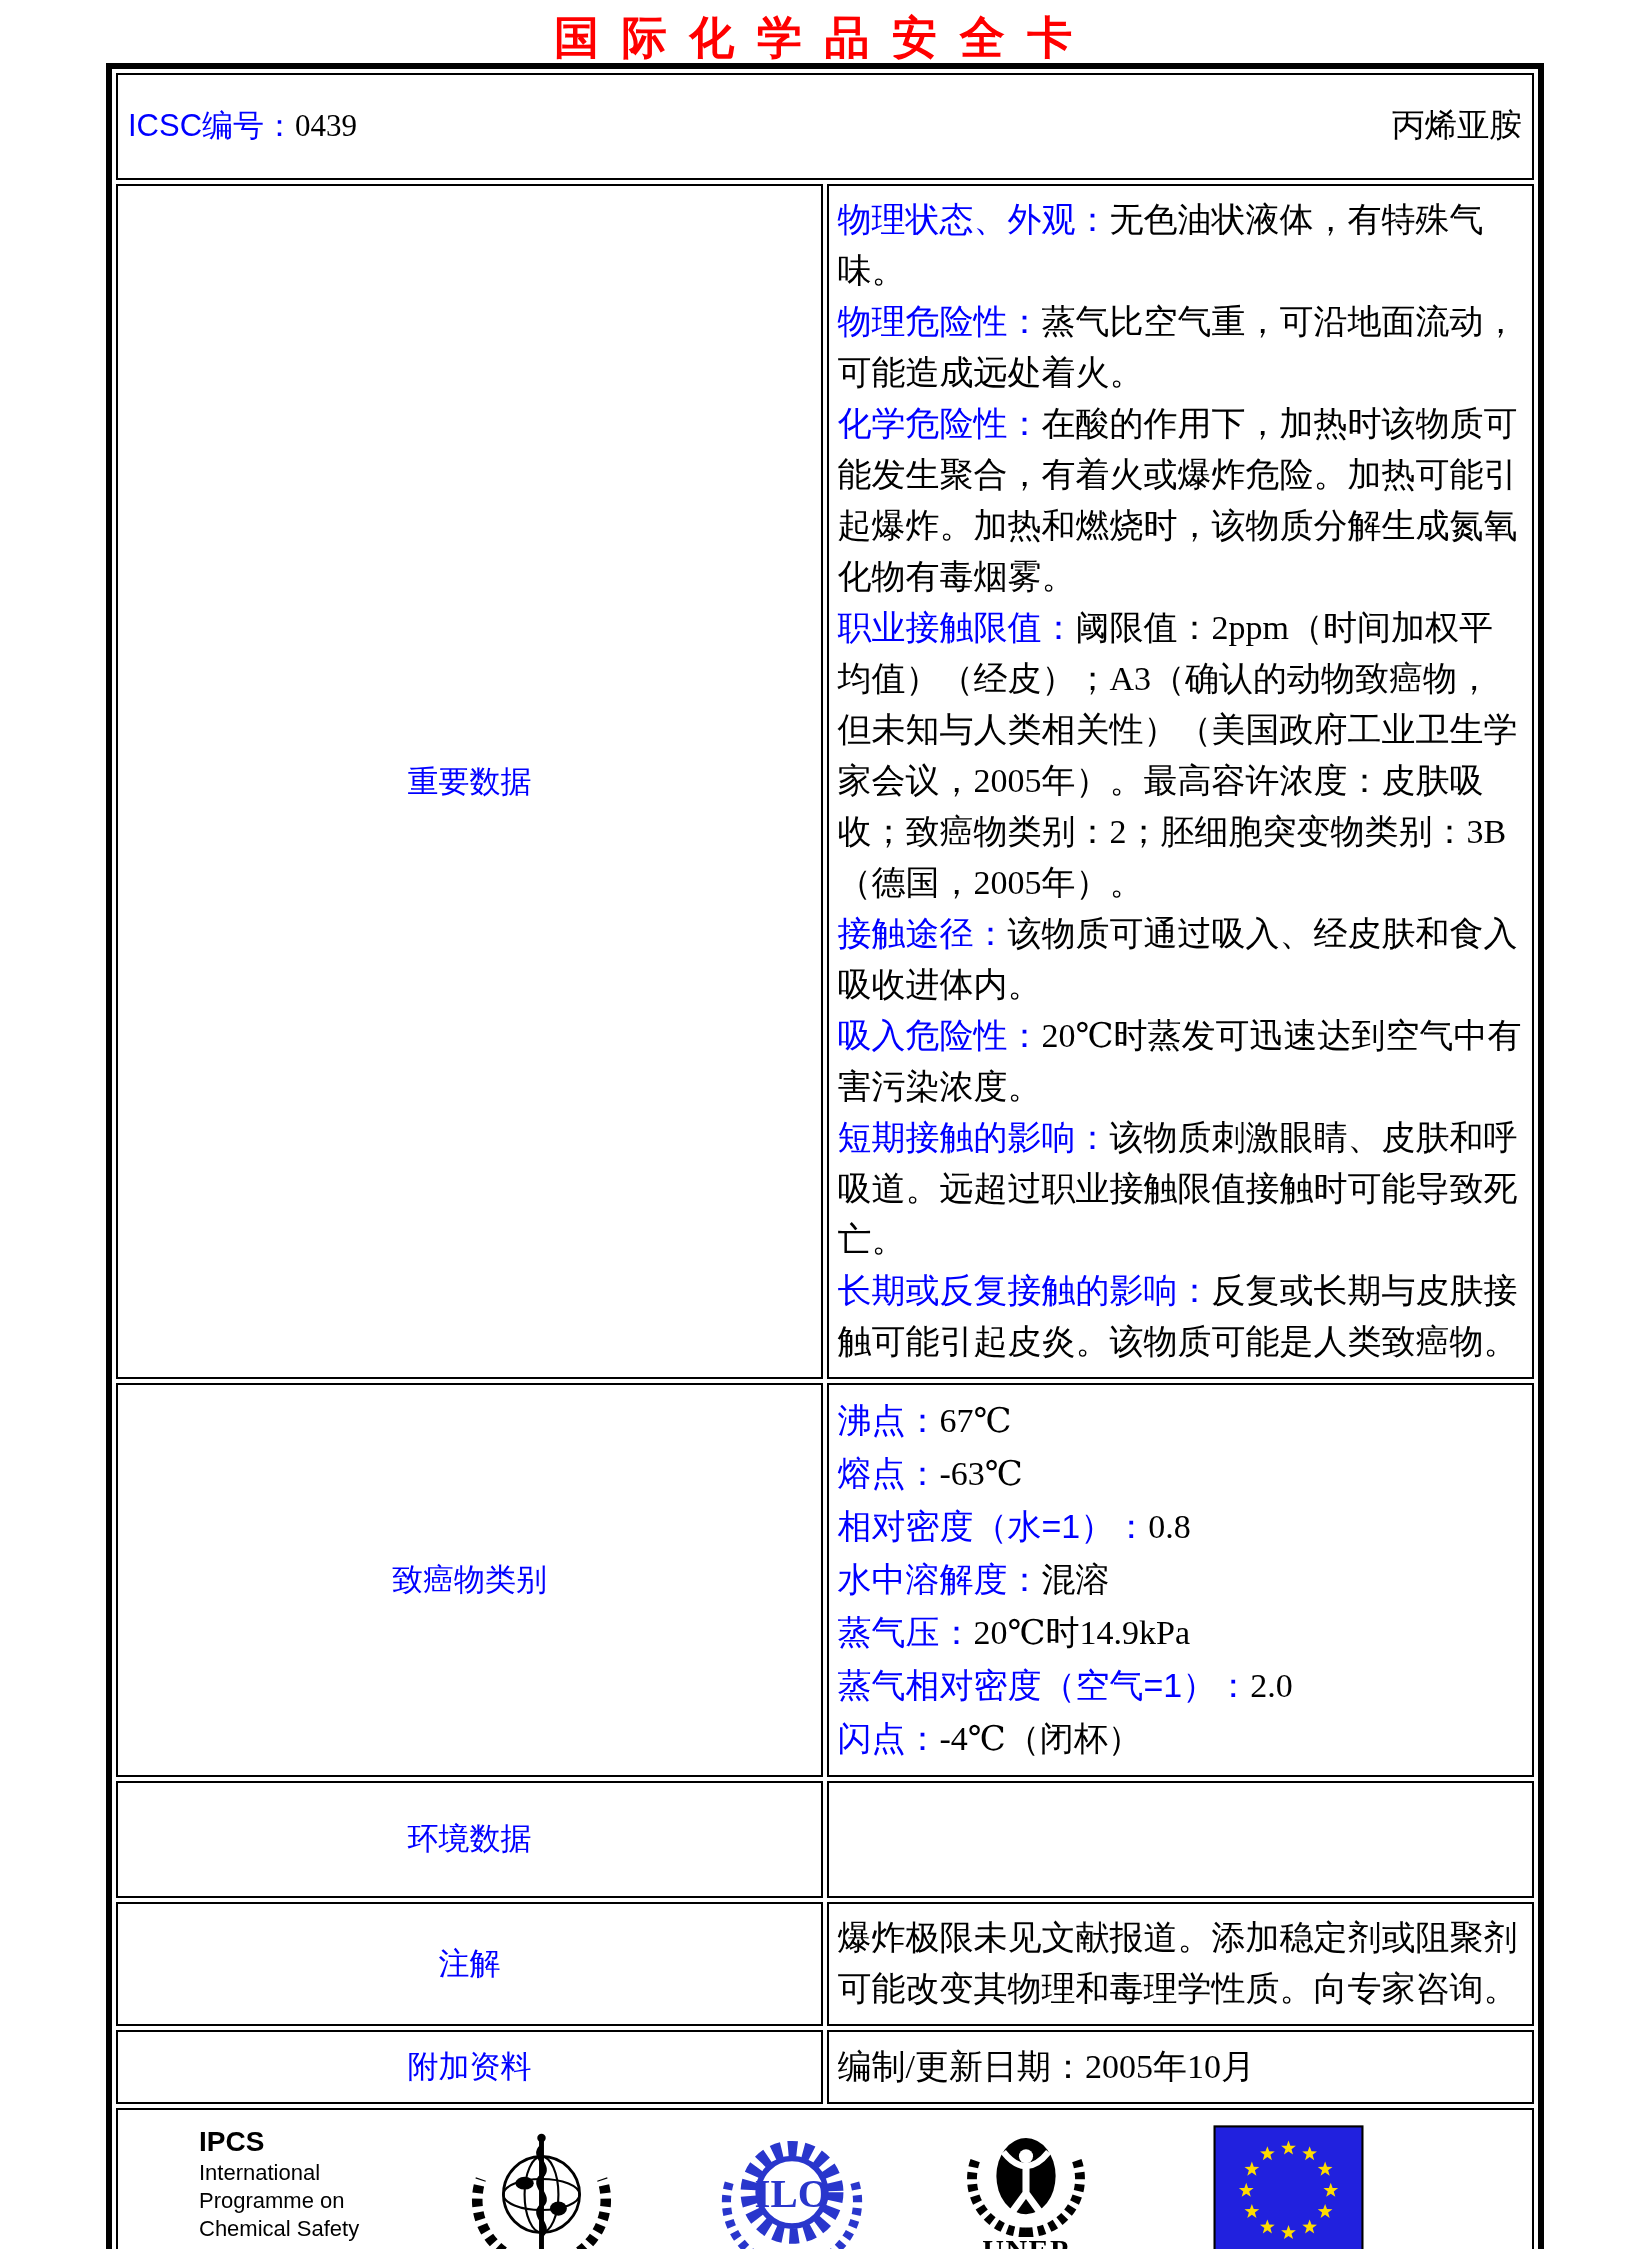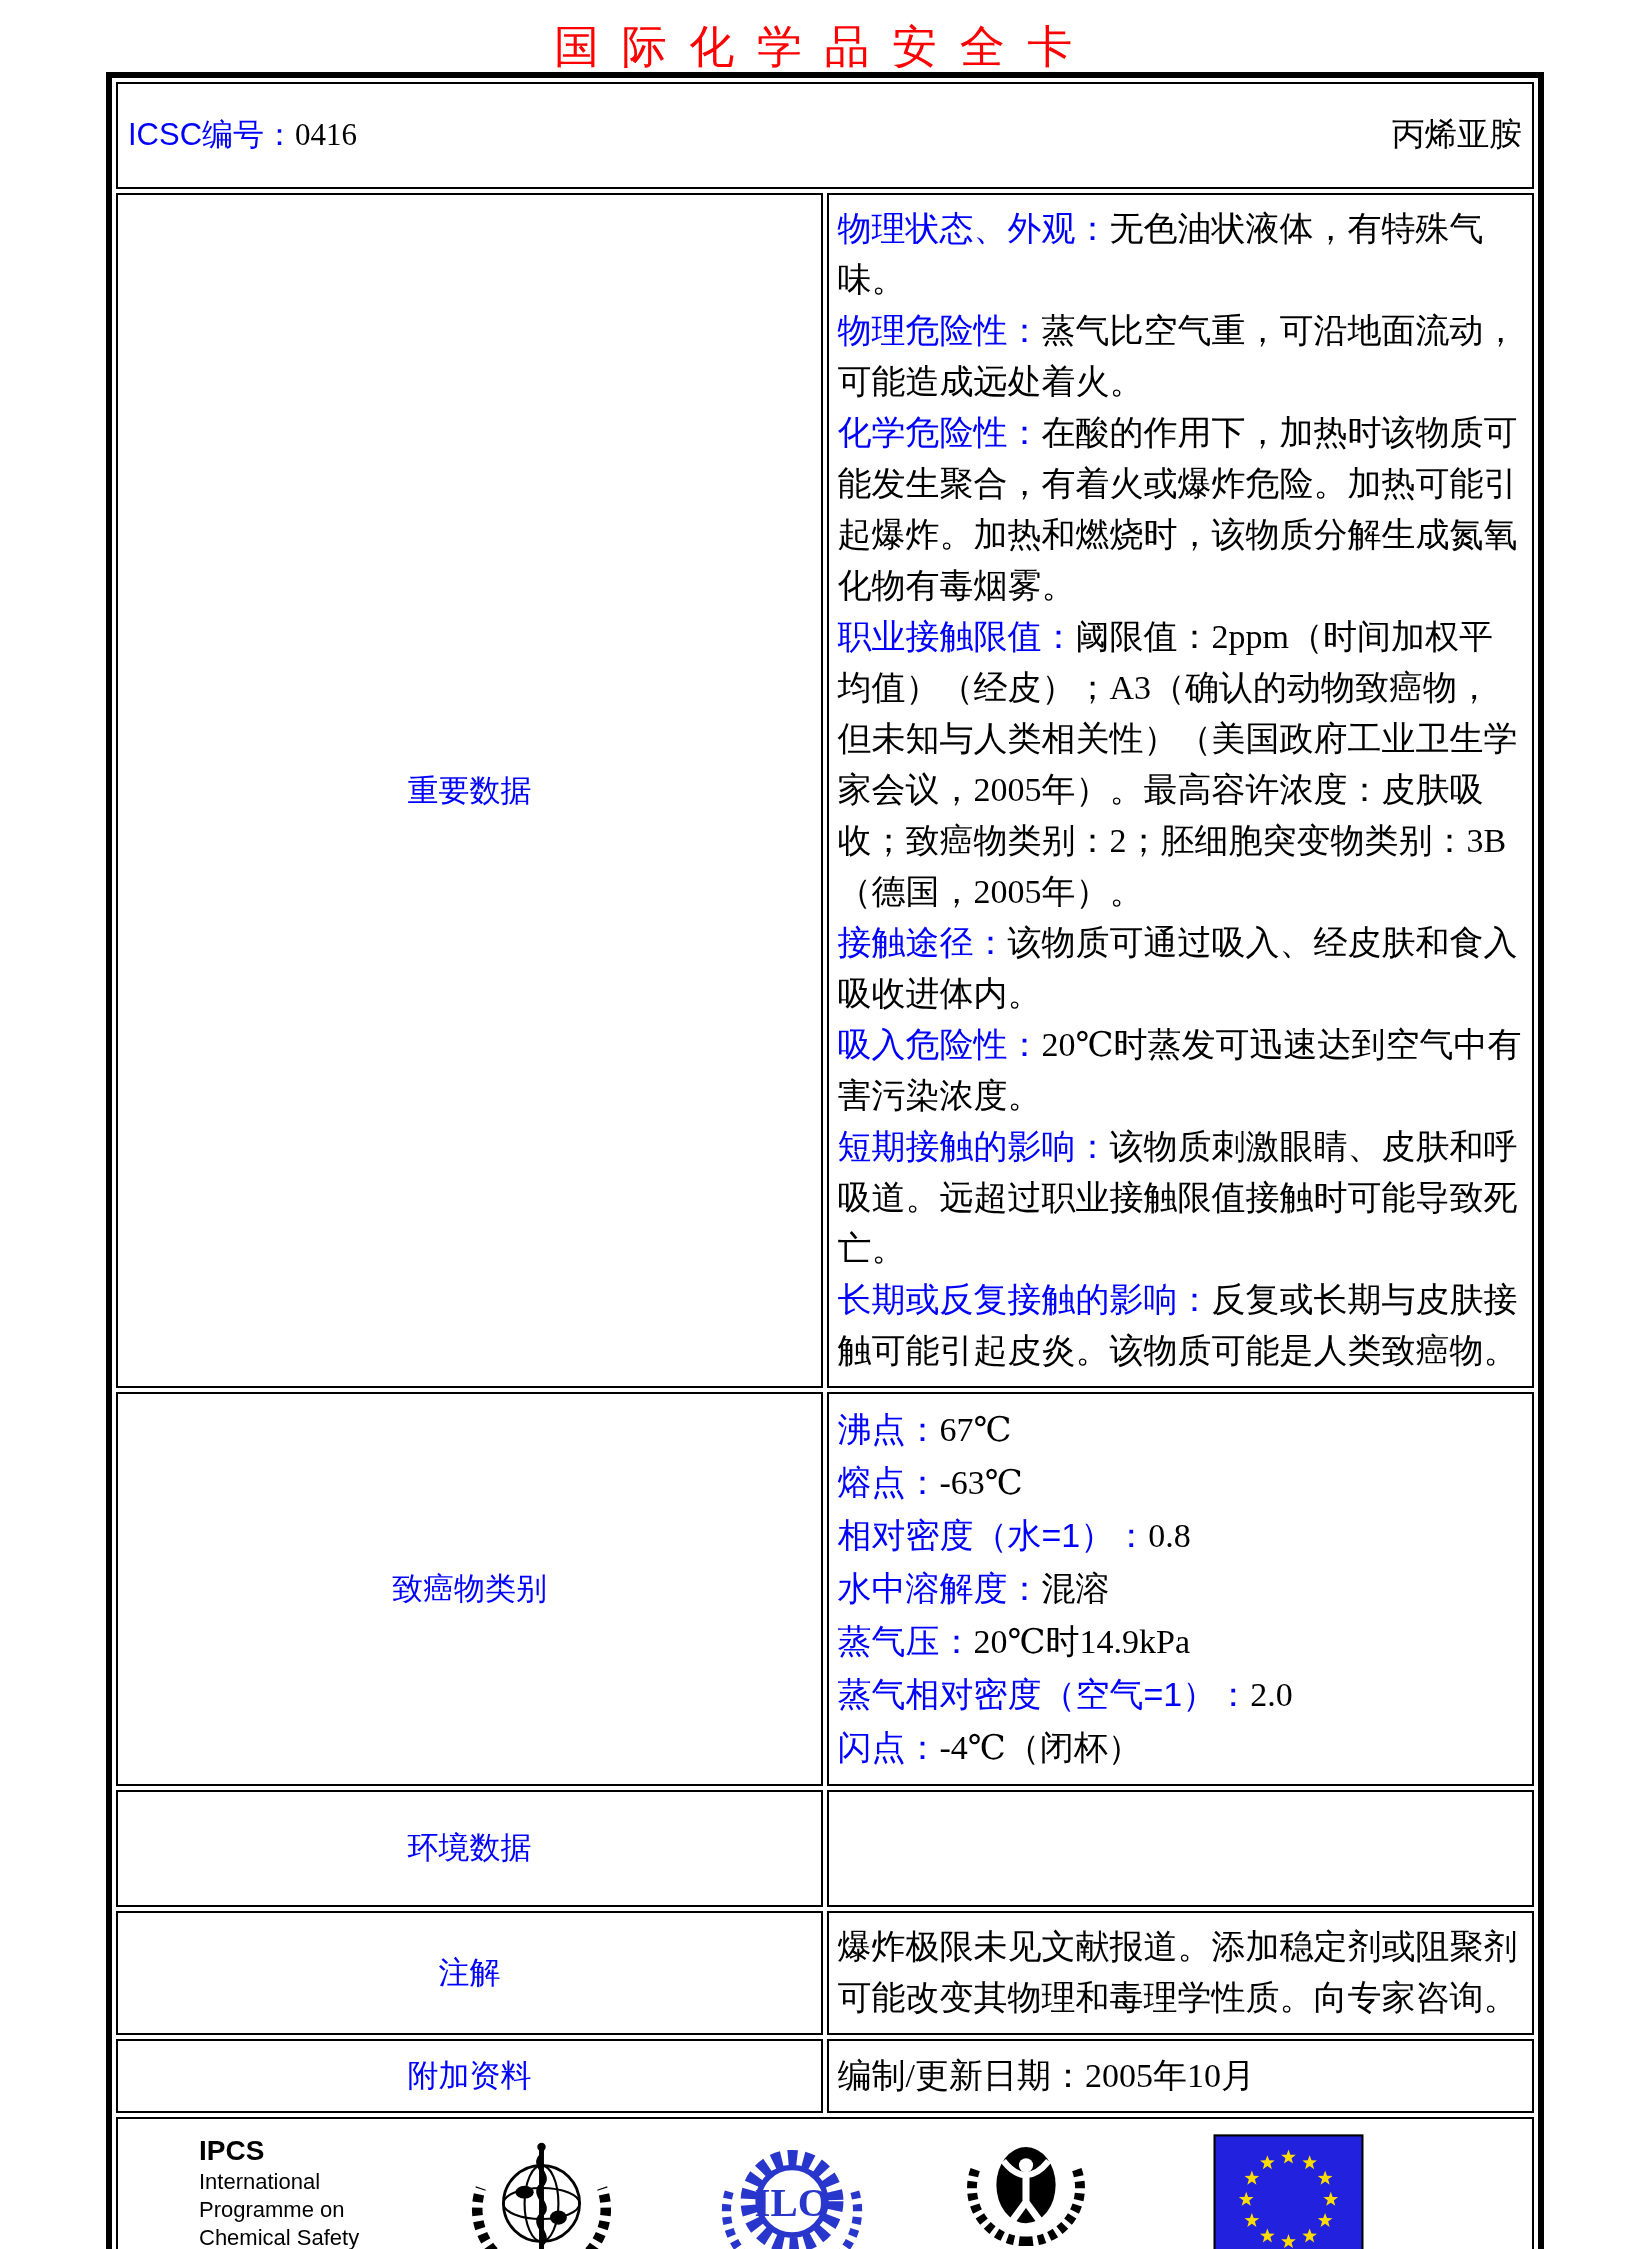--- a/index.html
+++ b/index.html
@@ -1,20 +1,20 @@
 <!DOCTYPE html>
 <html style="font-size:11.3px"><head>
 <meta charset="utf-8">
 <style>
   html,body{margin:0;padding:0;background:#fff;}
   .page{width:1649px;height:2250px;background:#fff;position:relative;
         font-family:"Liberation Serif","DejaVu Serif",serif;color:#000;}
-  .card-title{padding-top:17px;height:52px;text-align:center;
+  .card-title{padding-top:8px;height:52px;text-align:center;
         font-family:"DejaVu Serif","Liberation Serif",serif;
-        font-size:45px;font-weight:normal;color:#FF0000;letter-spacing:22.6px;}
+        font-size:45px;font-weight:bold;color:#FF0000;letter-spacing:22.6px;}
   table.icsc{margin-left:106px;margin-top:2.8px;width:1438px;
         border:6.4px solid #000;border-collapse:separate;border-spacing:4.2px;background:#fff;
         table-layout:fixed;}
   td{border:2.1px solid #000;vertical-align:middle;padding:0;background:#fff;}
   td.lbl{width:267px;text-align:center;color:#0000FF;font-size:31px;
         font-family:"Liberation Sans","DejaVu Sans",sans-serif;}
   td.content{font-size:34px;line-height:51px;padding:8.5px 7px 10px 8.5px;}
   .hdr{display:flex;justify-content:space-between;align-items:center;height:103px;
         padding:0 10px;font-size:31px;}
   .blab{color:#0000FF;font-family:"Liberation Sans","DejaVu Sans",sans-serif;text-align:center;}
@@ -44,21 +44,21 @@
 
   <div class="card-title">国际化学品安全卡</div>
 
   <table class="icsc">
 
     <tbody>
         <tr>
       <td colspan="2">
         <div class="hdr">
           <div>
-            <span class="blab">ICSC编号：</span><span class="num">0416</span>
+            <span class="blab">ICSC编号：</span><span class="num">0439</span>
           </div>
           <div class="chem">丙烯亚胺</div>
         </div>
       </td>
     </tr>
 
     <tr>
       <td class="lbl">重要数据</td>
       <td class="content">
         <div class="para"><span class="blab">物理状态、外观：</span><span>无色油状液体，有特殊气味。</span></div>

